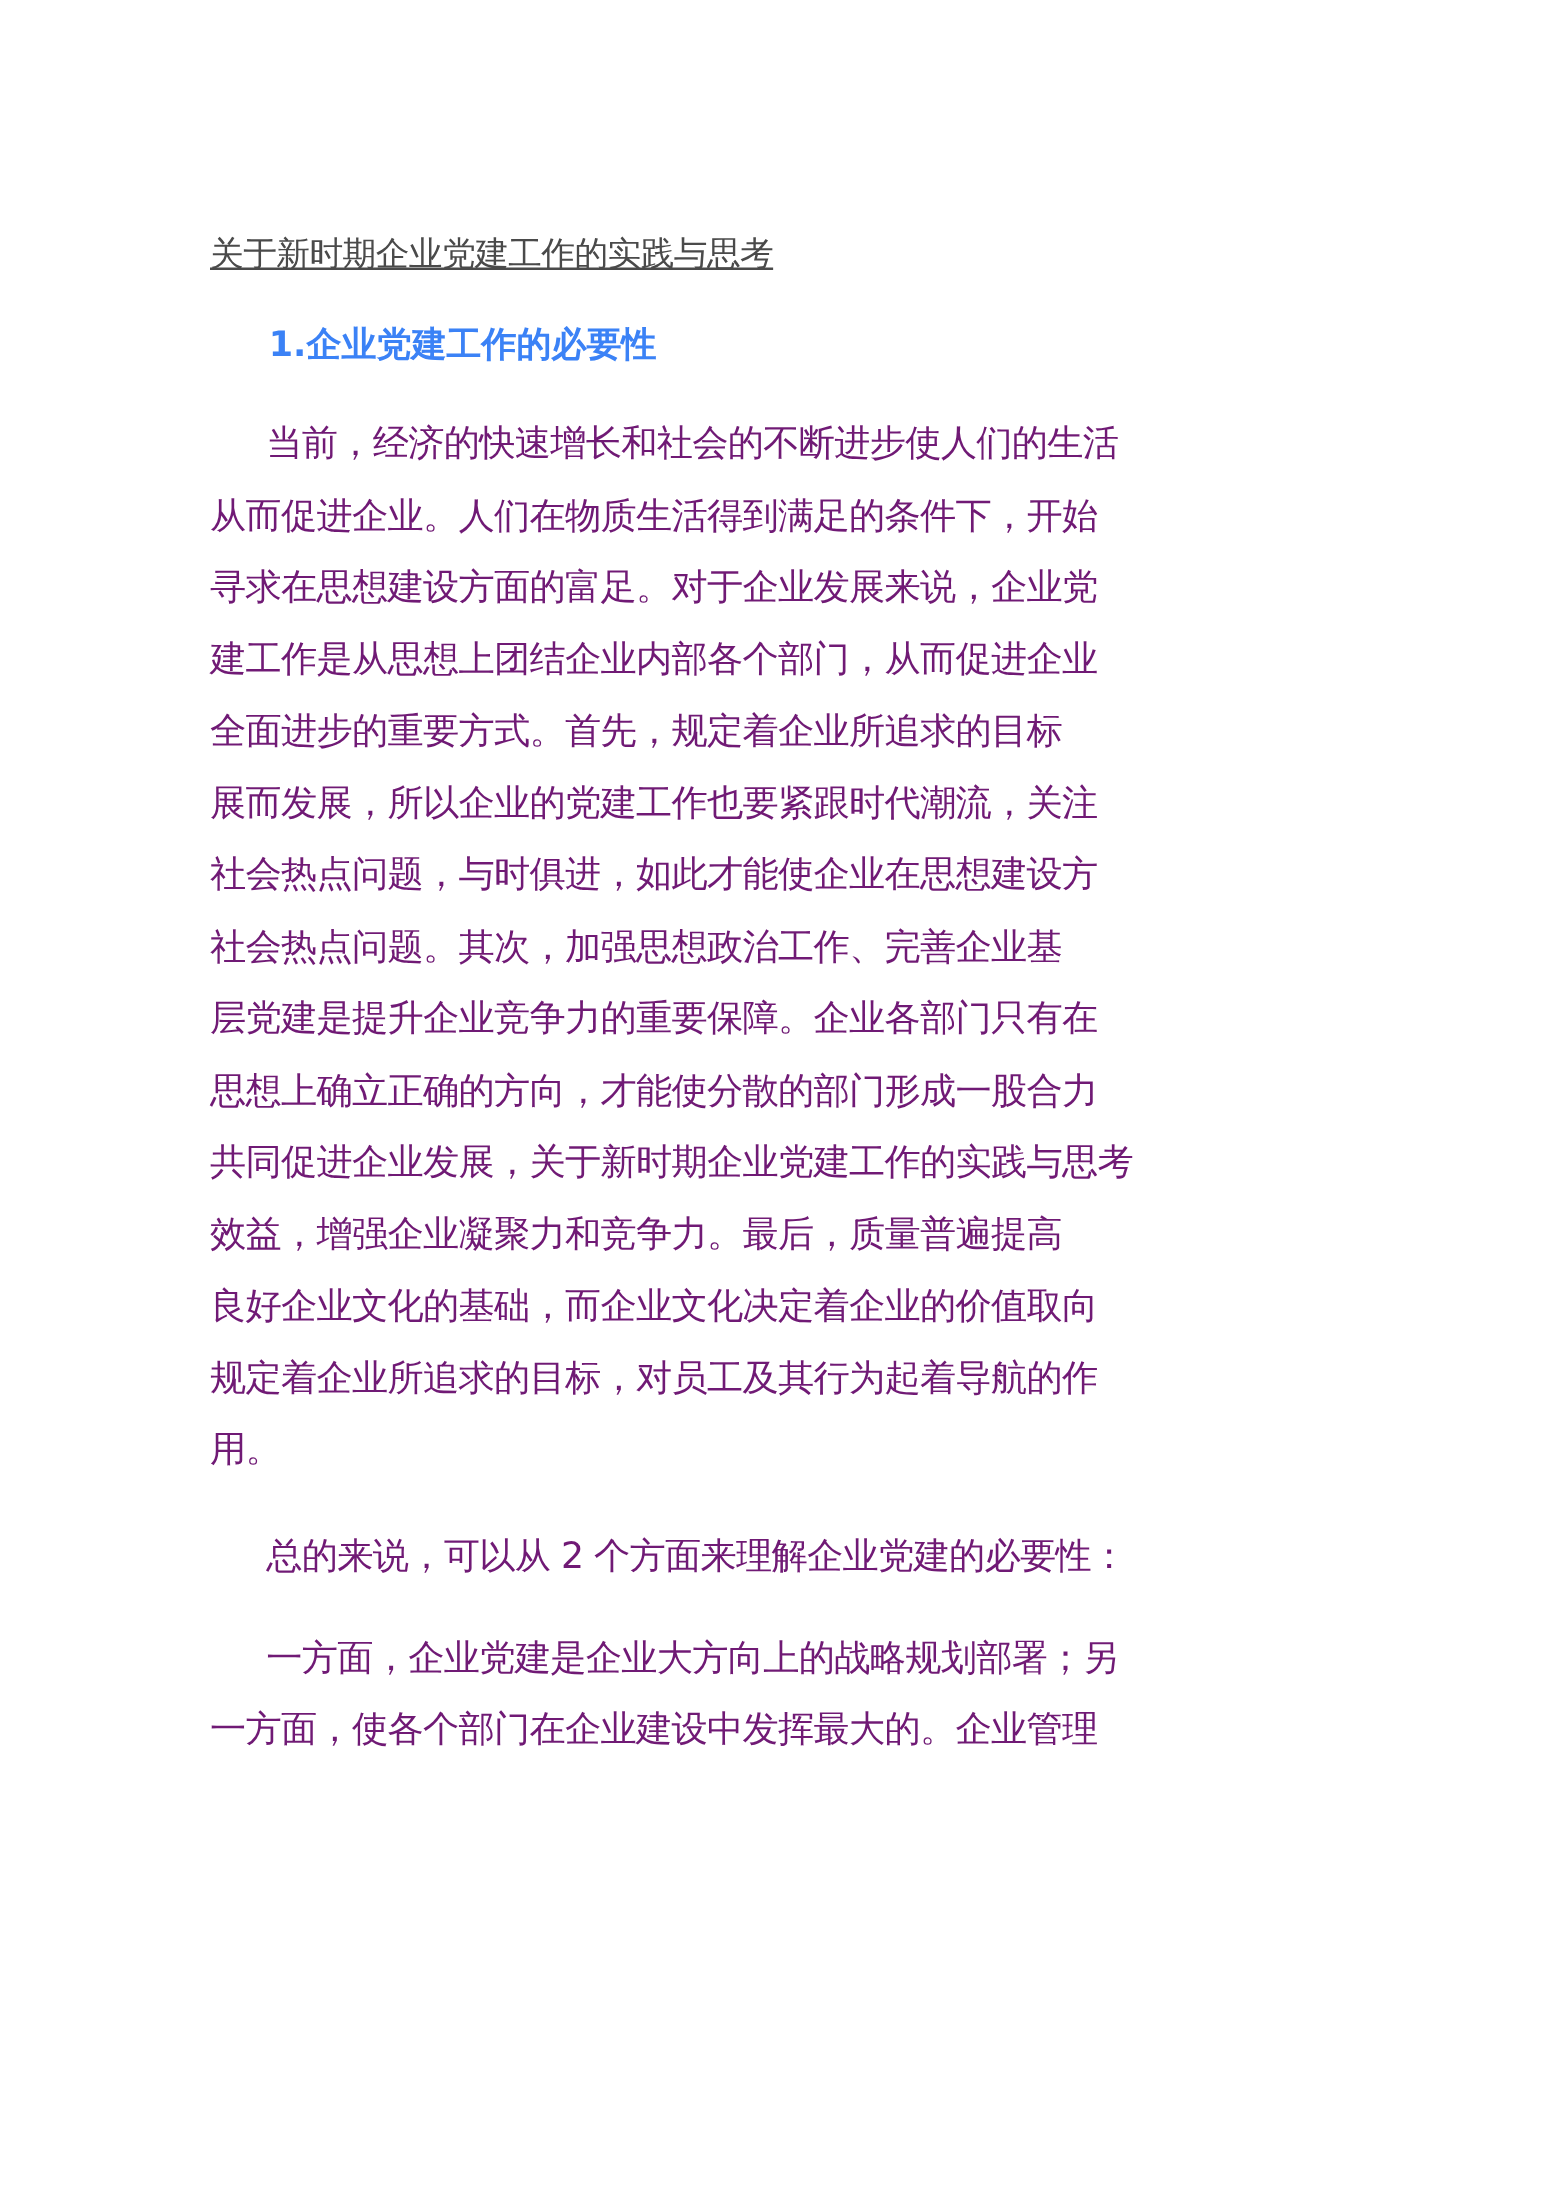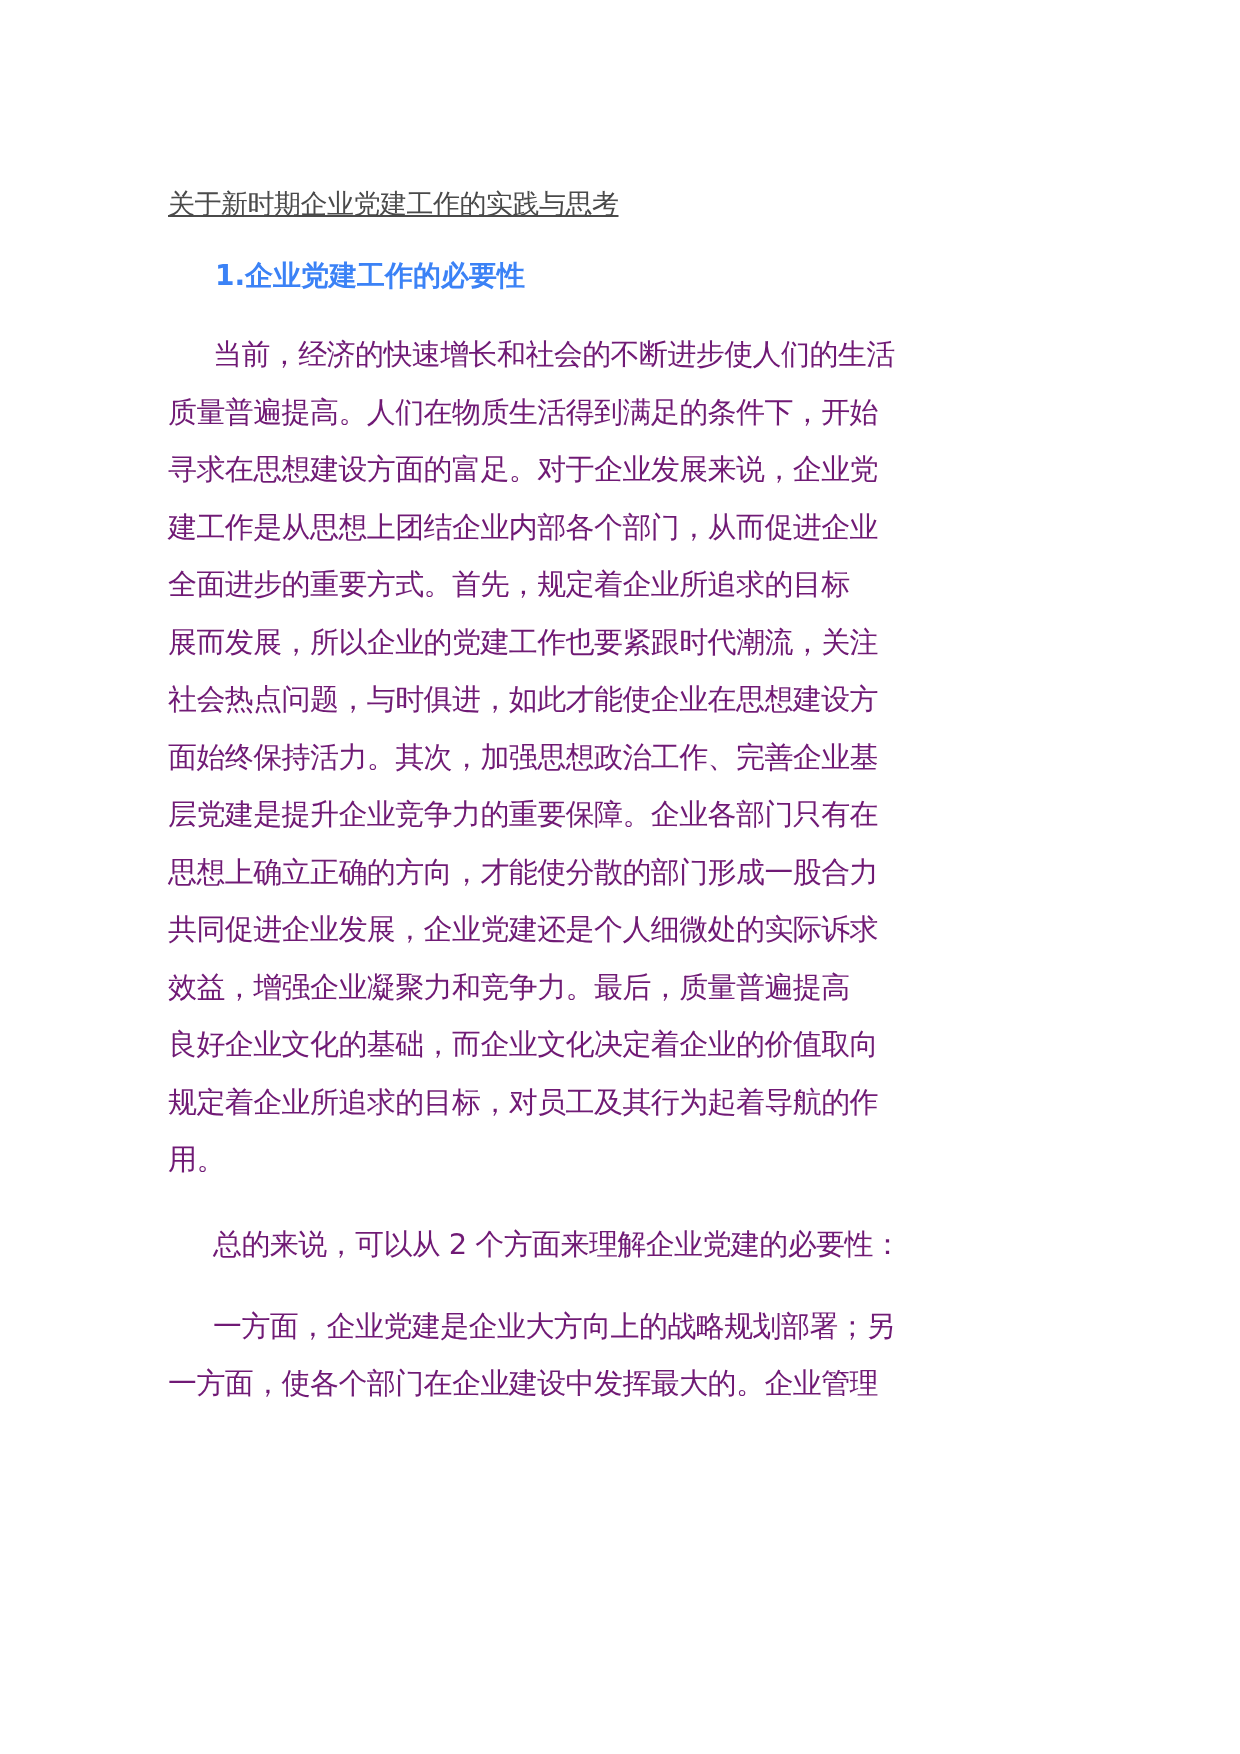--- a/index.html
+++ b/index.html
@@ -55,30 +55,30 @@
   </style>
 </head>
 <body>
 
 <div class="page">
   <div class="doc-title">关于新时期企业党建工作的实践与思考</div>
   <div class="section-heading">1.企业党建工作的必要性</div>
 
   <div>
     <div class="line indent" style="top:334px">当前，经济的快速增长和社会的不断进步使人们的生活</div>
-    <div class="line" style="top:392px">质量普遍提高。人们在物质生活得到满足的条件下，开始</div>
+    <div class="line" style="top:392px">从而促进企业。人们在物质生活得到满足的条件下，开始</div>
     <div class="line" style="top:449px">寻求在思想建设方面的富足。对于企业发展来说，企业党</div>
     <div class="line" style="top:507px">建工作是从思想上团结企业内部各个部门，从而促进企业</div>
     <div class="line" style="top:564px">全面进步的重要方式。首先，规定着企业所追求的目标</div>
     <div class="line" style="top:622px">展而发展，所以企业的党建工作也要紧跟时代潮流，关注</div>
     <div class="line" style="top:679px">社会热点问题，与时俱进，如此才能使企业在思想建设方</div>
-    <div class="line" style="top:737px">面始终保持活力。其次，加强思想政治工作、完善企业基</div>
+    <div class="line" style="top:737px">社会热点问题。其次，加强思想政治工作、完善企业基</div>
     <div class="line" style="top:794px">层党建是提升企业竞争力的重要保障。企业各部门只有在</div>
     <div class="line" style="top:852px">思想上确立正确的方向，才能使分散的部门形成一股合力</div>
-    <div class="line" style="top:909px">共同促进企业发展，企业党建还是个人细微处的实际诉求</div>
+    <div class="line" style="top:909px">共同促进企业发展，关于新时期企业党建工作的实践与思考</div>
     <div class="line" style="top:967px">效益，增强企业凝聚力和竞争力。最后，质量普遍提高</div>
     <div class="line" style="top:1024px">良好企业文化的基础，而企业文化决定着企业的价值取向</div>
     <div class="line" style="top:1082px">规定着企业所追求的目标，对员工及其行为起着导航的作</div>
     <div class="line" style="top:1139px">用。</div>
   </div>
 
   <div>
     <div class="line indent" style="top:1224px">总的来说，可以从 2 个方面来理解企业党建的必要性：</div>
   </div>
 

